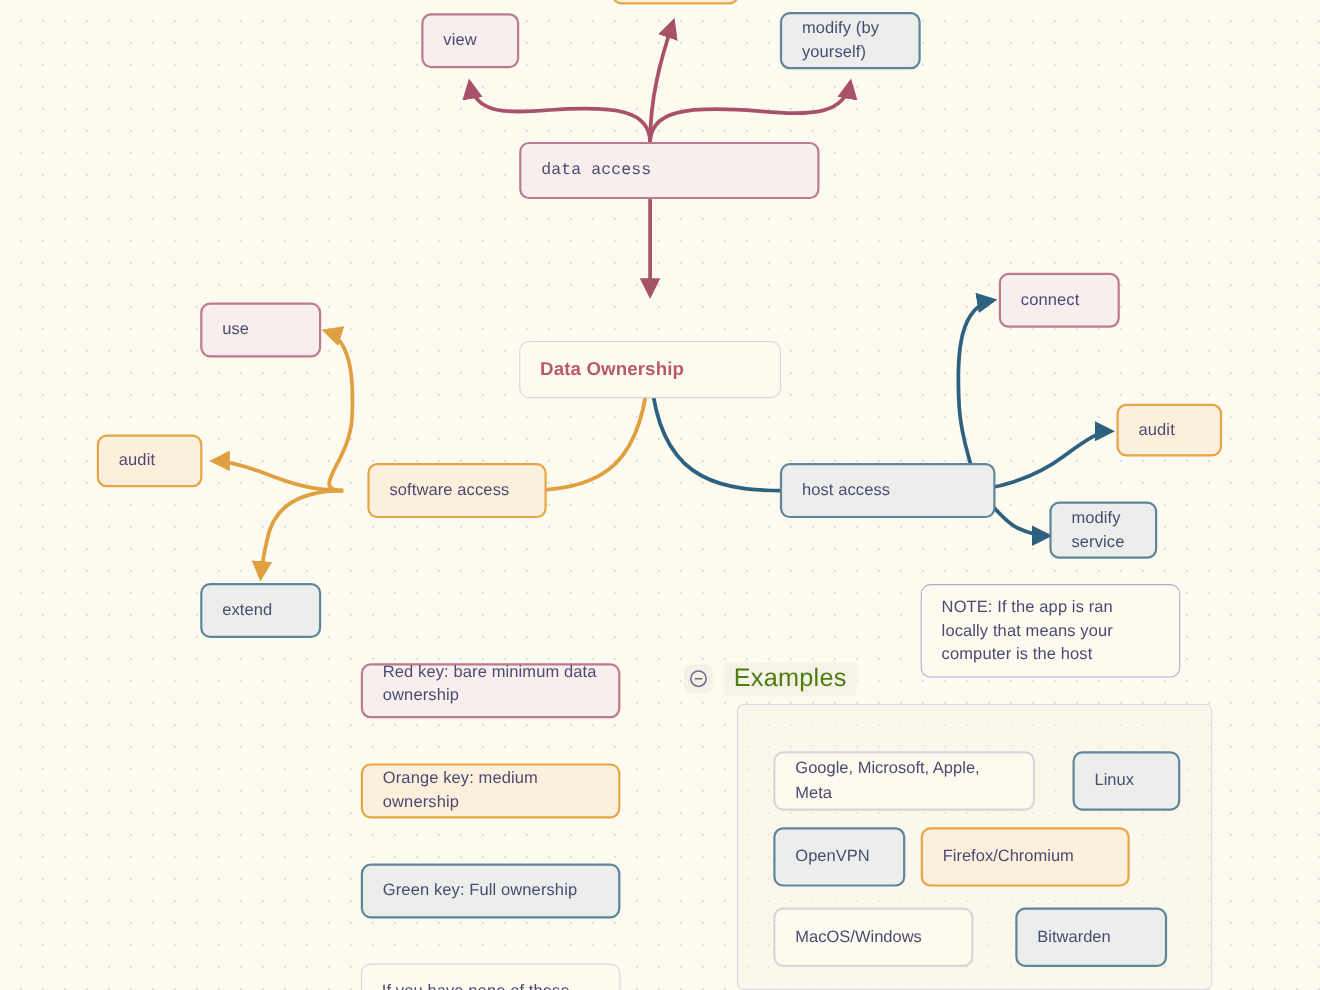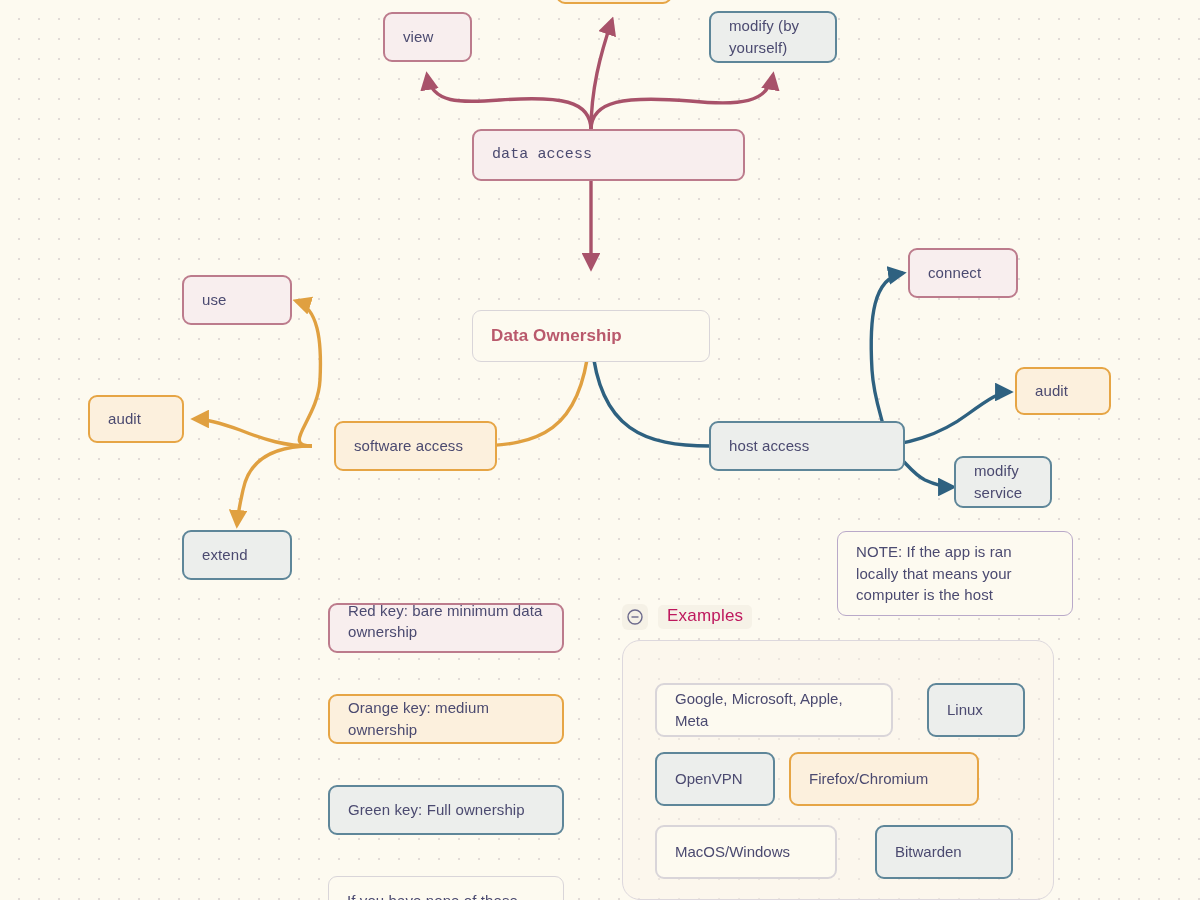--- a/index.html
+++ b/index.html
@@ -66,34 +66,35 @@
   }
   #examples-collapse {
     width: 26px; height: 26px;
     border-radius: 6px;
     background: #f5f1e6;
     display: flex; align-items: center; justify-content: center;
     color: #6c6a8c;
     cursor: pointer;
   }
   #examples-title {
-    font-size: 17px;
-    color: #be185d;
+    font-size: 23px;
+    color: #4d7c0f;
     background: #f6f2e7;
     border-radius: 5px;
     padding: 1px 9px 3px 9px;
     letter-spacing: 0.2px;
   }
   #examples-box {
     position: relative;
     width: 432px;
     height: 260px;
     border: 1.5px solid #ddd8dd;
-    border-radius: 18px;
+    border-radius: 6px;
     background: rgba(250,245,232,0.45);
+    margin-left: 48px;
   }
   .ex-node {
     position: absolute;
     border-radius: 9px;
     border-width: 2px;
     border-style: solid;
     display: flex;
     align-items: center;
     color: #4b4a70;
     font-size: 15px;

